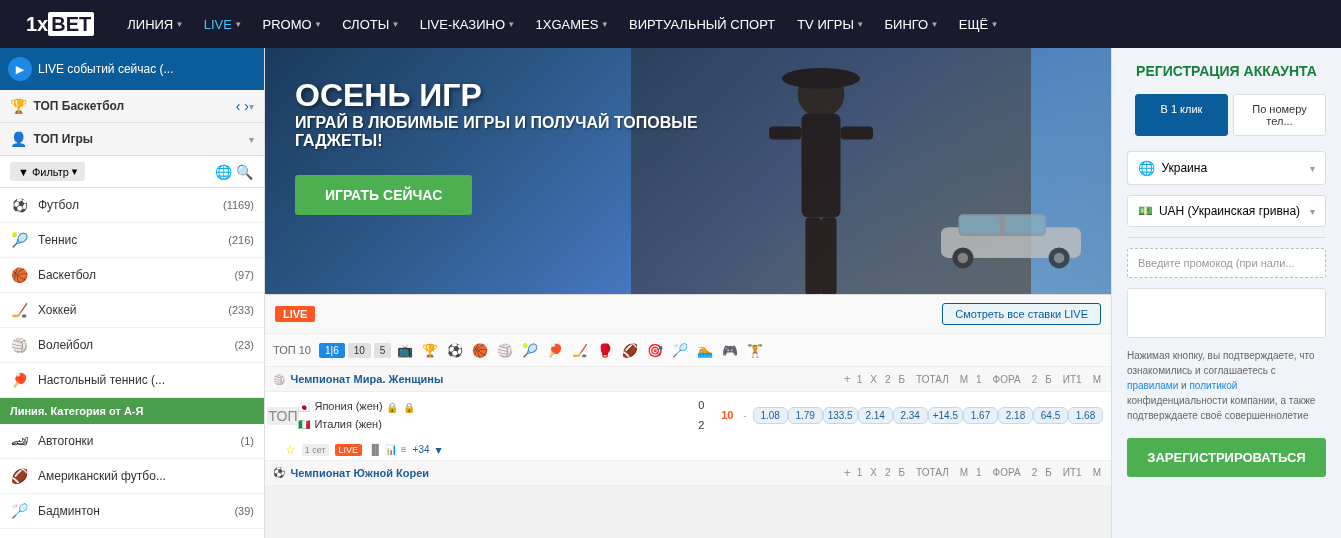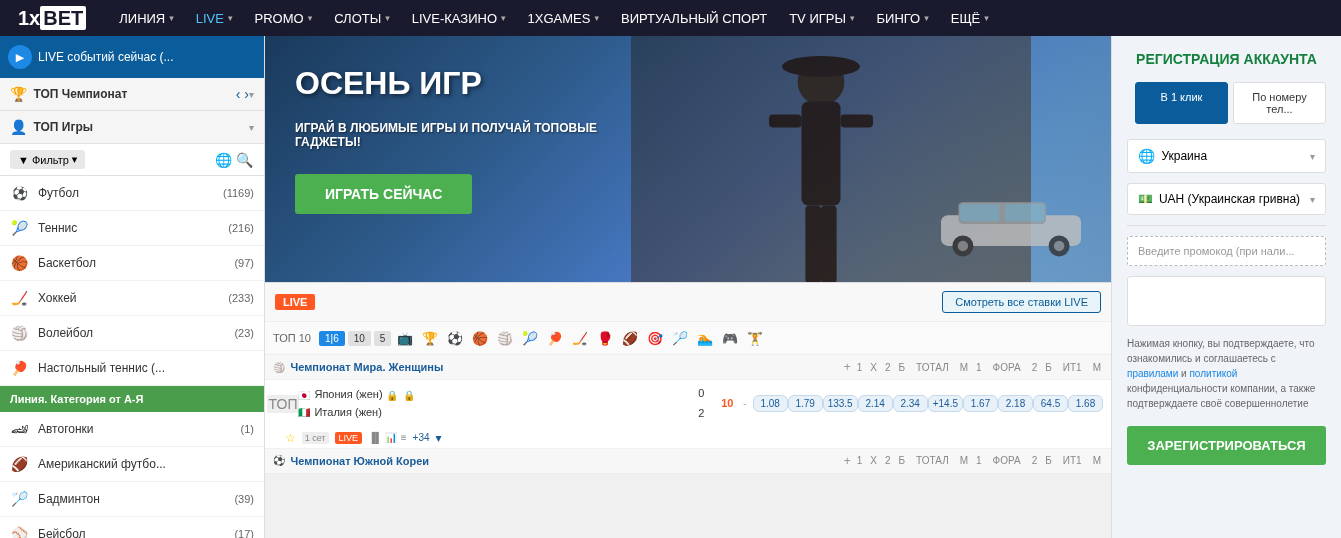--- a/index.html
+++ b/index.html
@@ -1,19 +1,19 @@
 <!DOCTYPE html>
 <html><head>
   <meta charset="utf-8">
   <style>
     * { margin: 0; padding: 0; box-sizing: border-box; }
     body { font-family: Arial, sans-serif; font-size: 12px; background: #1a1a2e; width: 1341px; overflow-x: hidden; }
 
     
-    .header { background: #1a1a2e; display: flex; align-items: center; height: 36px; padding: 0 10px; }
+    .header { background: #1a1a2e; display: flex; align-items: center; height: 48px; padding: 0 18px; }
     .logo { color: #fff; font-size: 22px; font-weight: 900; background: #1a1a2e; padding: 4px 8px; border-radius: 3px; margin-right: 15px; }
     .nav { display: flex; align-items: center; gap: 2px; flex: 1; }
     .nav-item { color: #fff; font-size: 13px; padding: 0 10px; height: 44px; display: flex; align-items: center; cursor: pointer; white-space: nowrap; }
     .nav-item .arrow { font-size: 9px; margin-left: 4px; color: #aaa; }
     .nav-item.live-btn { color: #4fc3f7; }
 
     
     .main-layout { display: flex; background: #f0f0f0; min-height: 494px; }
 
     
@@ -42,21 +42,21 @@
 
     .category-section { background: #4a9d4a; padding: 7px 10px; color: #fff; font-size: 11px; font-weight: bold; cursor: pointer; }
 
     
     .center-content { flex: 1; display: flex; flex-direction: column; }
 
     
     .banner { height: 246px; background: linear-gradient(135deg, #1a3a5c 0%, #2d5a8a 30%, #4a7bc8 60%, #6b9fd4 80%, #8ab8e0 100%); position: relative; overflow: hidden; display: flex; align-items: flex-start; padding: 30px 30px; }
     .banner-text { z-index: 2; }
     .banner-title { font-size: 32px; font-weight: 900; color: #fff; text-shadow: 2px 2px 4px rgba(0,0,0,0.5); line-height: 1.1; }
-    .banner-subtitle { font-size: 12px; color: #fff; margin-top: 20px; font-weight: bold; text-shadow: 1px 1px 2px rgba(0,0,0,0.5); }
+    .banner-subtitle { font-size: 16px; color: #fff; margin-top: 1px; font-weight: bold; text-shadow: 1px 1px 2px rgba(0,0,0,0.5); }
     .banner-btn { background: #4caf50; color: #fff; border: none; padding: 12px 30px; font-size: 14px; font-weight: bold; border-radius: 3px; cursor: pointer; margin-top: 25px; display: inline-block; }
 
     
     .live-section { background: #fff; border-top: 1px solid #ddd; }
     .live-header { display: flex; align-items: center; padding: 8px 10px; border-bottom: 1px solid #eee; background: #f8f8f8; }
     .live-label { background: #ff5722; color: #fff; font-size: 11px; font-weight: bold; padding: 2px 8px; border-radius: 2px; margin-right: 10px; }
     .live-watch-btn { margin-left: auto; background: #e8f4f8; border: 1px solid #0a5c9a; color: #0a5c9a; font-size: 11px; padding: 4px 12px; border-radius: 3px; cursor: pointer; }
 
     .live-sports-bar { display: flex; align-items: center; padding: 5px 8px; border-bottom: 1px solid #eee; background: #fafafa; gap: 3px; }
     .top10-label { font-size: 11px; color: #666; margin-right: 5px; white-space: nowrap; }
@@ -154,21 +154,21 @@
   <div class="sidebar">
 
     <div class="sidebar-top">
       <div class="sidebar-top-icon">▶</div>
       <span class="sidebar-top-text">LIVE событий сейчас (...</span>
     </div>
 
     <div class="sidebar-section">
       <div class="sidebar-section-header">
         <span class="trophy-icon">🏆</span>
-        <span class="sidebar-section-title">ТОП Чемпионат</span>
+        <span class="sidebar-section-title">ТОП Баскетбол</span>
         <div class="sidebar-nav-arrows">
           <span class="sidebar-nav-arrow">‹</span>
           <span class="sidebar-nav-arrow">›</span>
         </div>
         <span class="sidebar-arrow">▾</span>
       </div>
     </div>
 
     <div class="sidebar-section">
       <div class="sidebar-section-header">

